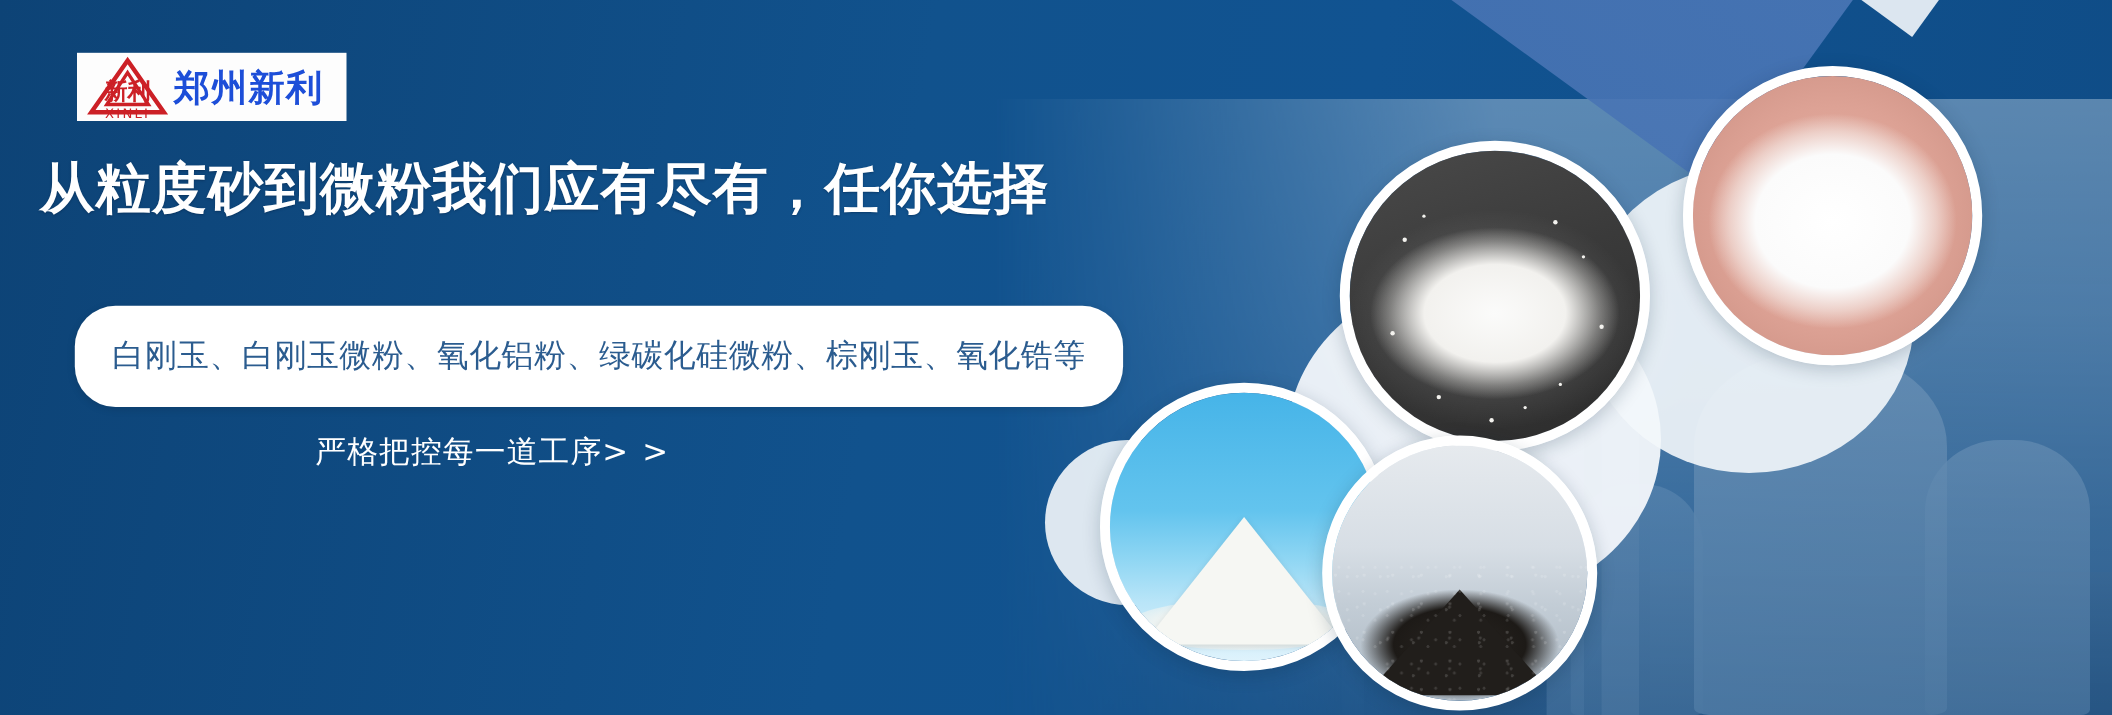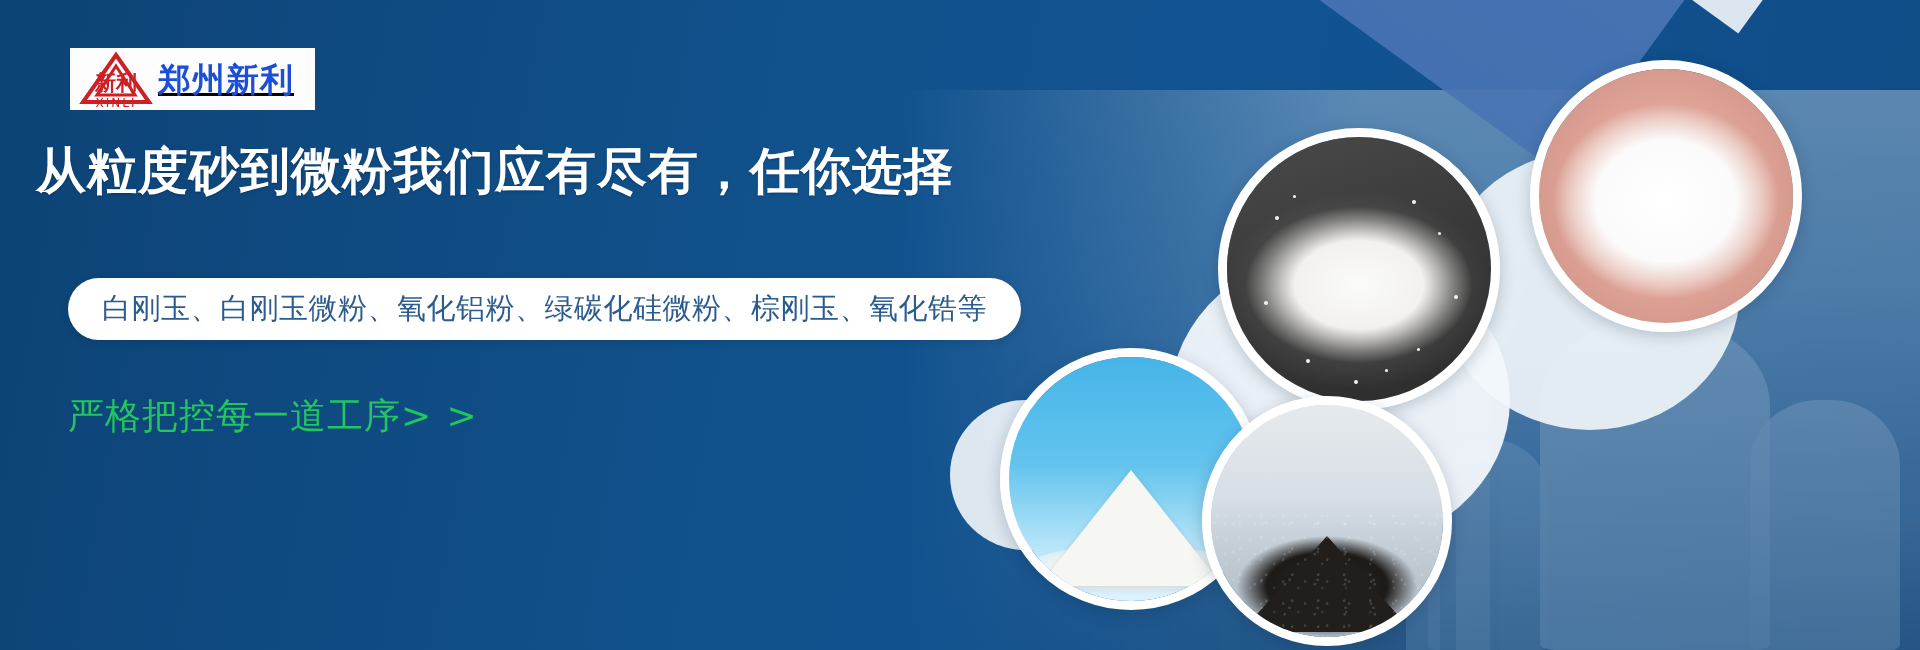--- a/index.html
+++ b/index.html
@@ -76,21 +76,20 @@
   .ribbon-clip{
     position:absolute;left:820px;top:0;right:0;bottom:0;overflow:hidden;
   }
   
   .logo-box{
     position:absolute;left:70px;top:48px;
     width:245px;height:62px;
     background:#fdfdfd;
     display:flex;align-items:center;
     padding:2px 6px 2px 8px;
-    text-decoration:underline;
   }
   .logo-mark{
     position:relative;
     width:76px;height:58px;
     flex:0 0 auto;
   }
   .logo-mark svg{display:block;width:76px;height:58px;}
   .logo-word{
     margin-left:4px;
     color:#1d4ed8;
@@ -110,42 +109,43 @@
     font-weight:bold;
     font-size:50px;
     letter-spacing:1px;
     line-height:1.1;
     white-space:nowrap;
     text-shadow:0 1px 2px rgba(0,20,45,.35);
   }
   
   .pill{
     position:absolute;left:68px;top:278px;
-    height:62px;
+    height:92px;
     min-width:760px;
     background:#ffffff;
     border-radius:37px;
     display:flex;align-items:center;justify-content:center;
     padding:0 34px;
     box-shadow:0 2px 8px rgba(0,0,0,.12);
   }
   .pill-text{
     color:#2b5c8f;
     font-family:"DejaVu Sans","Liberation Sans",sans-serif;
     font-size:29px;
     letter-spacing:.5px;
     white-space:nowrap;
   }
   
   .cta{
     position:absolute;left:68px;top:392px;
     width:760px;
-    color:#22c55e;
+    text-align:center;
+    color:#ffffff;
     font-family:"DejaVu Sans","Liberation Sans",sans-serif;
-    font-size:36px;
+    font-size:28px;
     letter-spacing:1px;
     white-space:nowrap;
   }
   .cta .arrows{letter-spacing:2px;}
   
   .circle{
     position:absolute;
     border-radius:50%;
     border:9px solid #ffffff;
     overflow:hidden;

